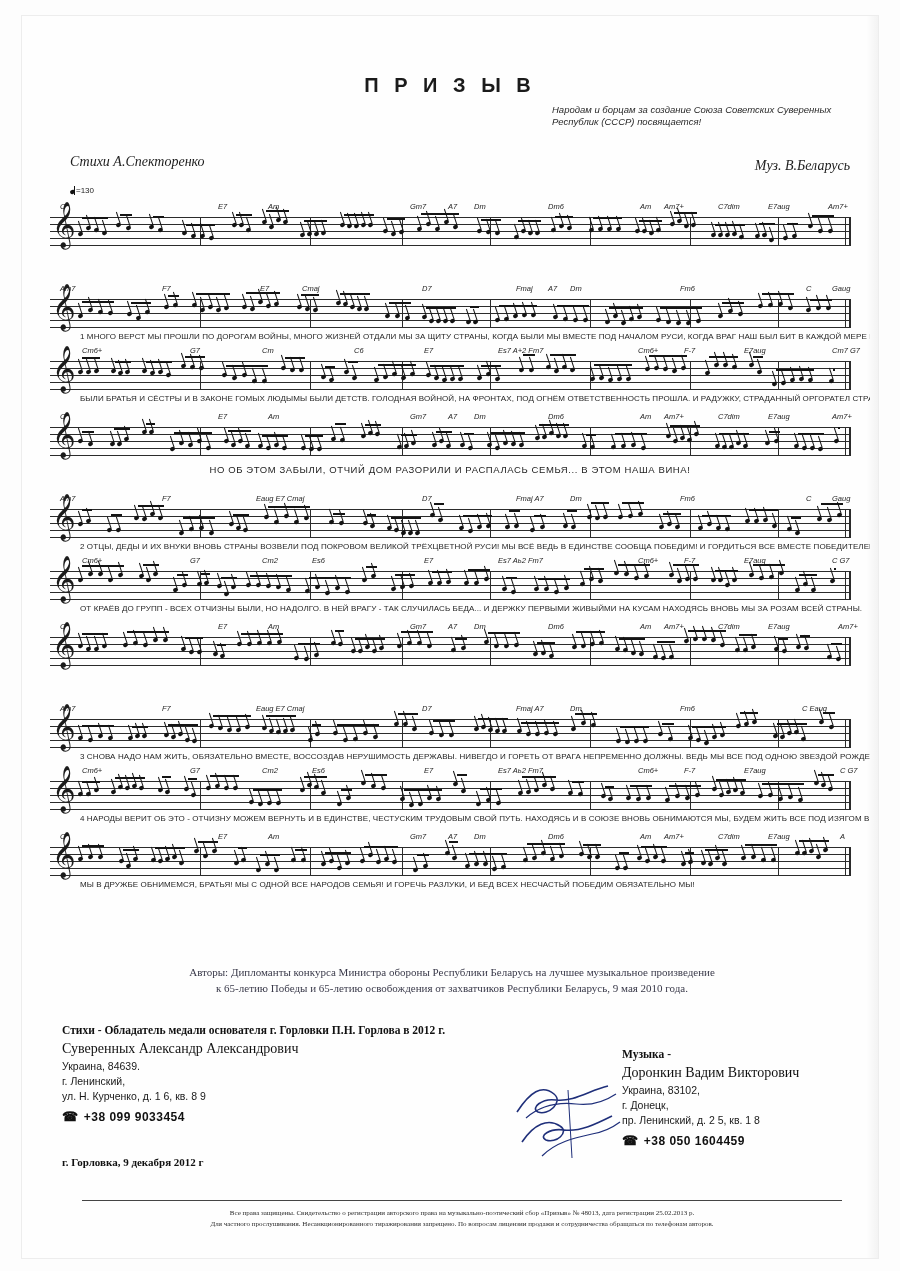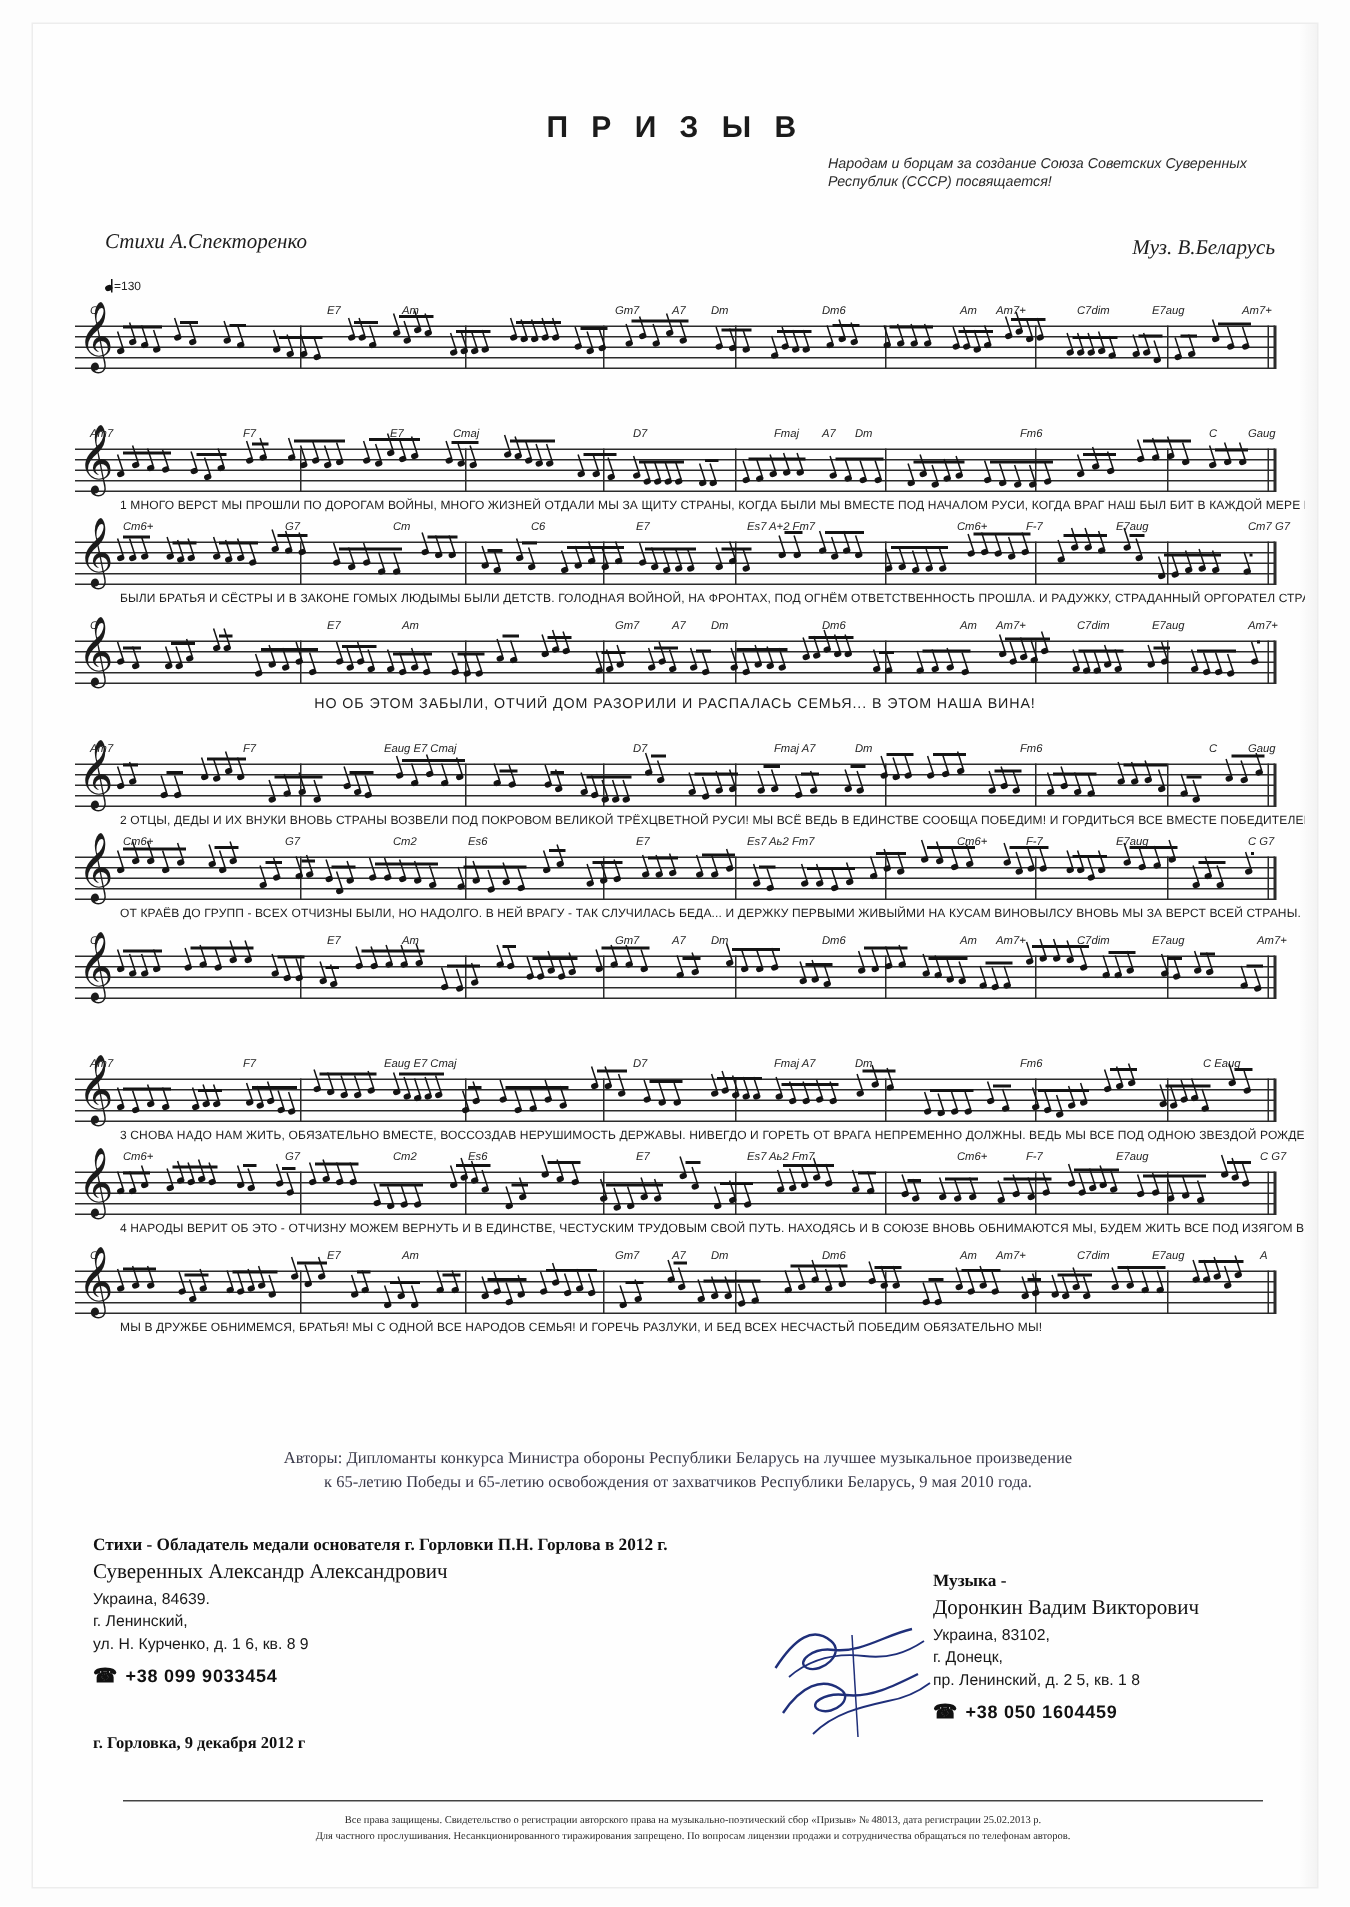--- a/index.html
+++ b/index.html
@@ -1042,21 +1042,21 @@
               <div class="nt" style="left: 729px; top: 4px;"></div>
               <div class="beam" style="left: 703px; top: -3px; width: 32px;"></div>
               <div class="nt" style="left: 745px; top: 21px;"></div>
               <div class="nt" style="left: 753px; top: 15px;"></div>
               <div class="nt" style="left: 761px; top: 21px;"></div>
               <div class="beam" style="left: 749px; top: 7px; width: 18px;"></div>
               <div class="nt" style="left: 780px; top: 12px;"></div>
               <div class="beam" style="left: 784px; top: 1px; width: 2px;"></div>
             </div>
           </div>
-          <div class="lyric" style="top: 48px;">ОТ КРАЁВ ДО ГРУПП - ВСЕХ ОТЧИЗНЫ БЫЛИ, НО НАДОЛГО. В НЕЙ ВРАГУ - ТАК СЛУЧИЛАСЬ БЕДА... И ДЕРЖКУ ПЕРВЫМИ ЖИВЫЙМИ НА КУСАМ ВИНОВЫЛСУ ВНОВЬ МЫ ЗА ВЕРСТ ВСЕЙ СТРАНЫ.</div>
+          <div class="lyric" style="top: 48px;">ОТ КРАЁВ ДО ГРУПП - ВСЕХ ОТЧИЗНЫ БЫЛИ, НО НАДОЛГО. В НЕЙ ВРАГУ - ТАК СЛУЧИЛАСЬ БЕДА... И ДЕРЖКУ ПЕРВЫМИ ЖИВЫЙМИ НА КУСАМ НАХОДЯСЬ ВНОВЬ МЫ ЗА РОЗАМ ВСЕЙ СТРАНЫ.</div>
         </div>
         <div class="system" style="top: 606px;">
           <div class="chords">
             <div class="chord" style="left: 10px;">C</div>
             <div class="chord" style="left: 168px;">E7</div>
             <div class="chord" style="left: 218px;">Am</div>
             <div class="chord" style="left: 360px;">Gm7</div>
             <div class="chord" style="left: 398px;">A7</div>
             <div class="chord" style="left: 424px;">Dm</div>
             <div class="chord" style="left: 498px;">Dm6</div>

